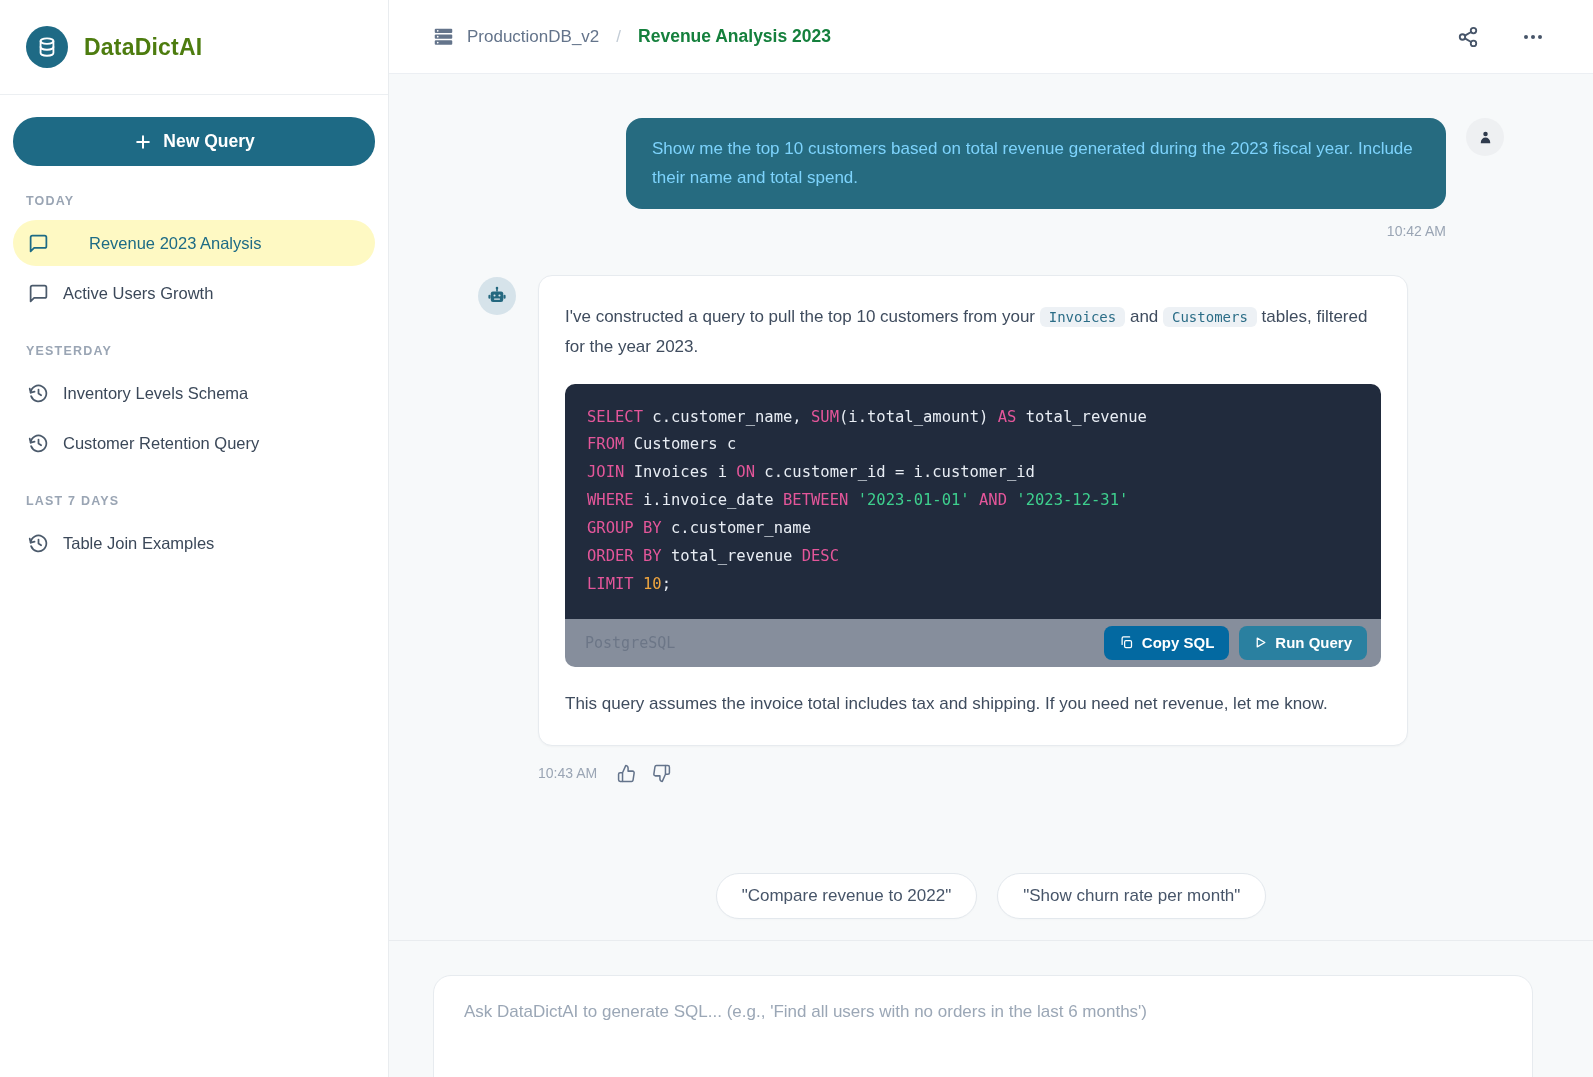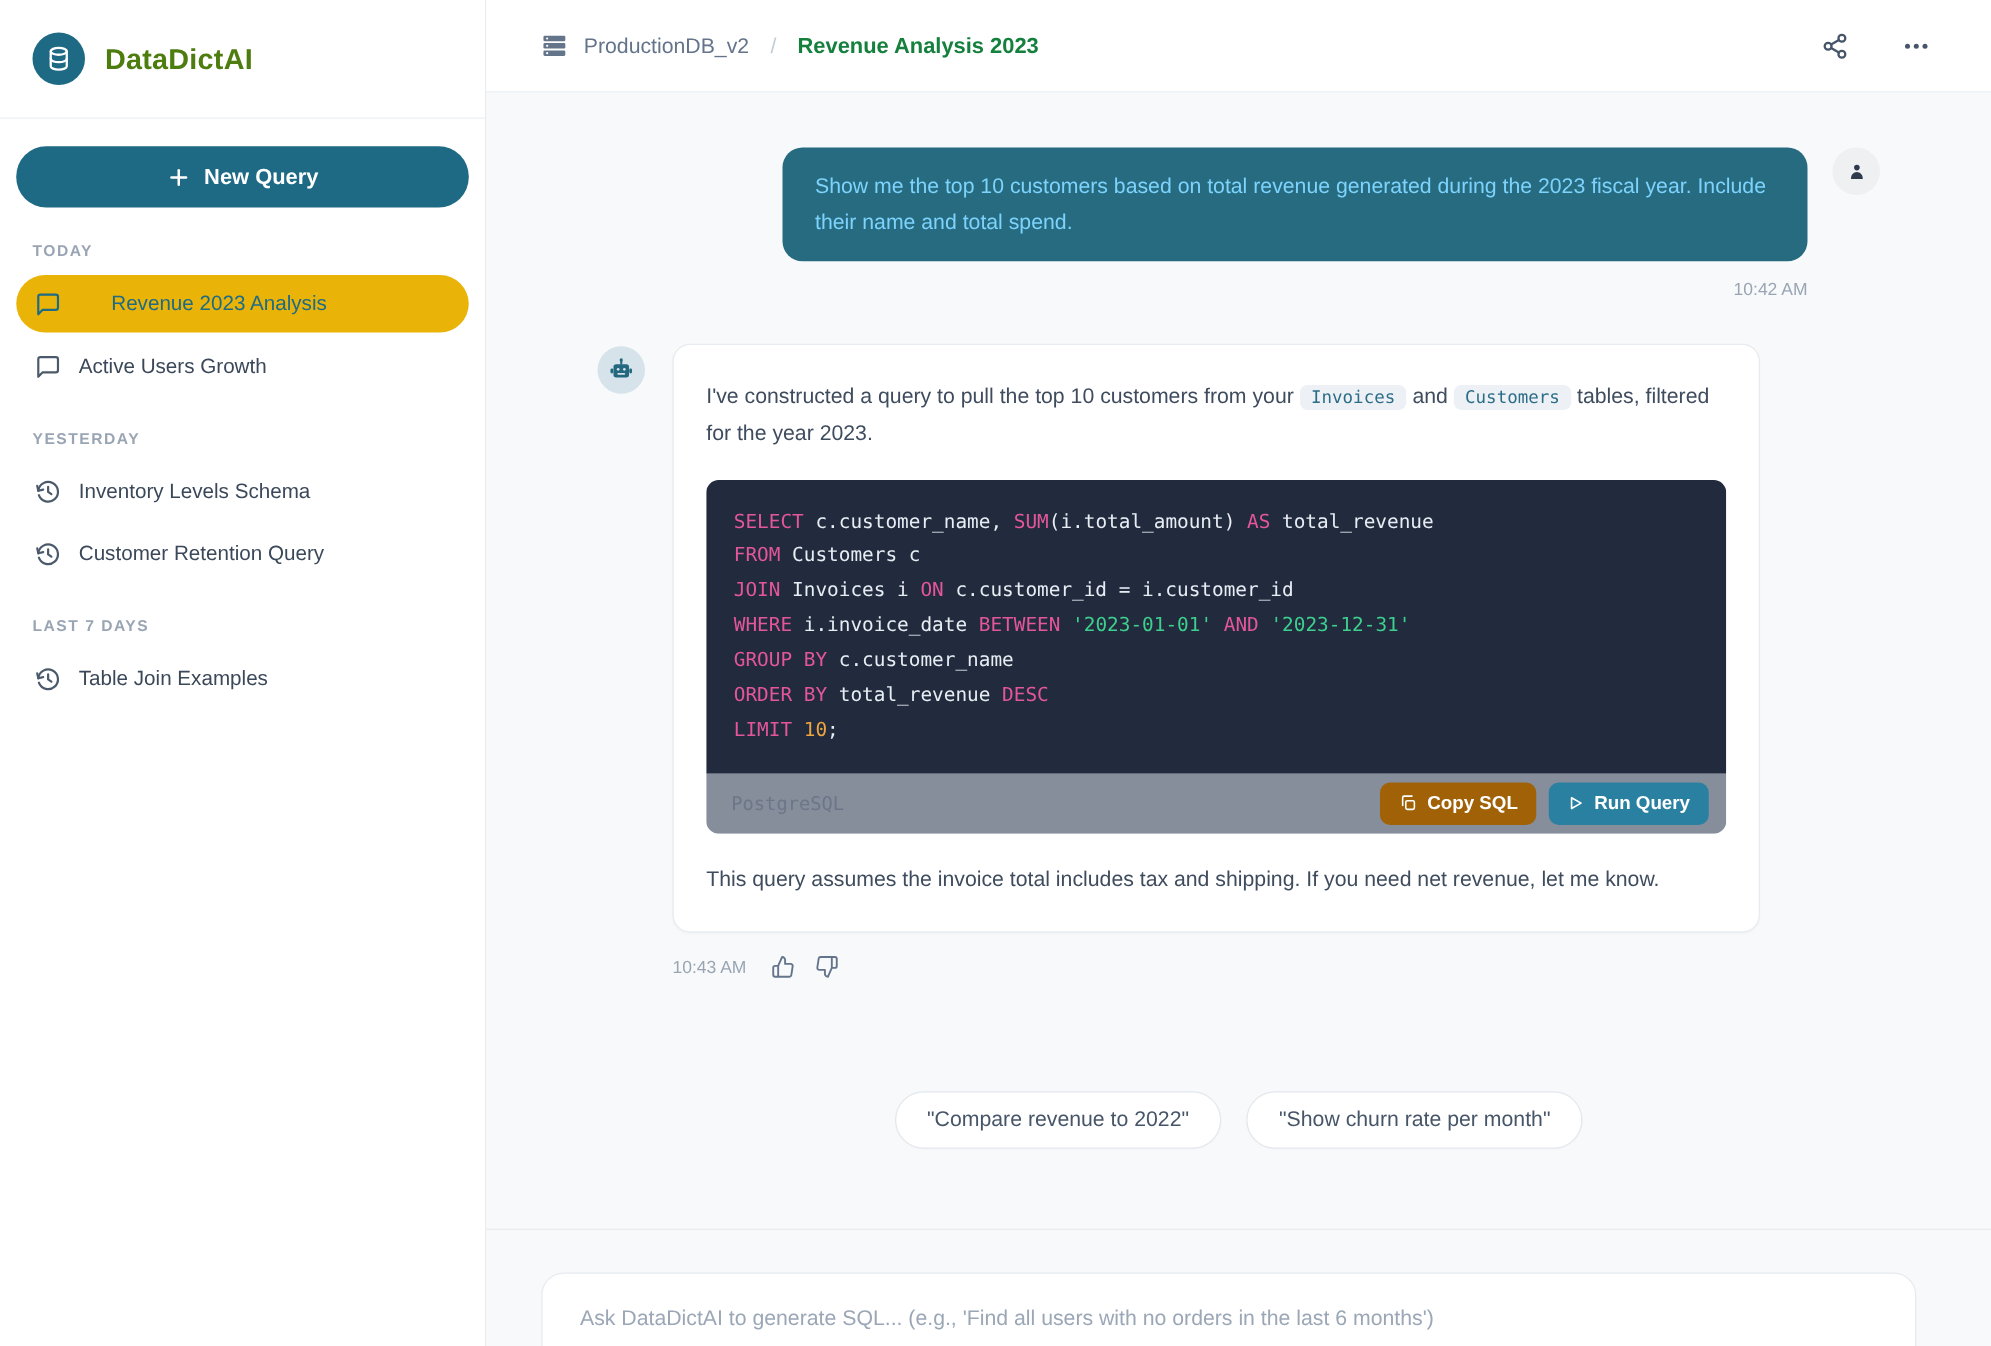--- a/index.html
+++ b/index.html
@@ -38,21 +38,21 @@
   .section-label {
     margin:28px 13px 12px; font-size:12.5px; font-weight:bold;
     letter-spacing:1.2px; color:#9aa5b4;
   }
   .nav-item {
     display:flex; align-items:center; gap:14px;
     height:46px; padding:0 15px; border-radius:23px;
     font-size:16.5px; color:#3b4859; cursor:pointer; margin-bottom:4px;
   }
   .nav-item .nv-ic { color:#4b5a6b; flex-shrink:0; }
-  .nav-item.active { background:#eab308; color:#1d6b85; font-weight:500;gap:40px; }
+  .nav-item.active { background:#fef9c3; color:#1d6b85; font-weight:500;gap:40px; }
   .nav-item.active .nv-ic { color:#1d6b85; }
 
   
   .main { flex:1; height:100%; display:flex; flex-direction:column; background:#f7f9fa; }
   .topbar {
     height:74px; background:#ffffff; border-bottom:1px solid #eceff3;
     display:flex; align-items:center; justify-content:space-between;
     padding:0 44px; flex-shrink:0;
   }
   .crumb { display:flex; align-items:center; gap:13px; }
@@ -109,36 +109,36 @@
     display:flex; align-items:center; justify-content:space-between;
     padding:0 14px 0 20px;
   }
   .code-lang { font-family:"DejaVu Sans Mono", monospace; font-size:15px; color:#6c7687; }
   .code-actions { display:flex; gap:10px; }
   .code-btn {
     border:none; border-radius:8px; height:34px; padding:0 15px;
     display:flex; align-items:center; gap:8px; cursor:pointer;
     font-family:inherit; font-size:15px; font-weight:bold; color:#ffffff;
   }
-  .copy-btn { background:#a16207; }
+  .copy-btn { background:#0369a1; }
   .run-btn  { background:#2a80a0; }
 
   .ai-meta { display:flex; align-items:center; gap:18px; margin:16px 0 0 60px; }
   .thumbs { display:flex; gap:12px; }
   .thumb-btn { background:none; border:none; cursor:pointer; color:#64748b; padding:2px; }
 
   .suggestions { display:flex; justify-content:center; gap:20px; margin-top:88px; }
   .chip {
     background:#ffffff; border:1px solid #e3e8ed; border-radius:24px;
     padding:12px 25px; font-size:17px; color:#475569; cursor:pointer;
     font-family:inherit; box-shadow:0 1px 2px rgba(16,24,40,.02);
   }
 
   
-  .composer { border-top:1px solid #e9ecef; padding:34px 60px 0 44px; flex-shrink:0; height:94px; }
+  .composer { border-top:1px solid #e9ecef; padding:34px 60px 0 44px; flex-shrink:0; height:137px; }
   .composer-box {
     width:100%; height:120px; background:#ffffff;
     border:1px solid #e7ebef; border-radius:18px;
     padding:26px 30px; resize:none; font-family:inherit;
     font-size:17px; color:#334155; outline:none;
   }
   .composer-box::placeholder { color:#9ba7b6; }
 </style>
 </head>
 <body>

